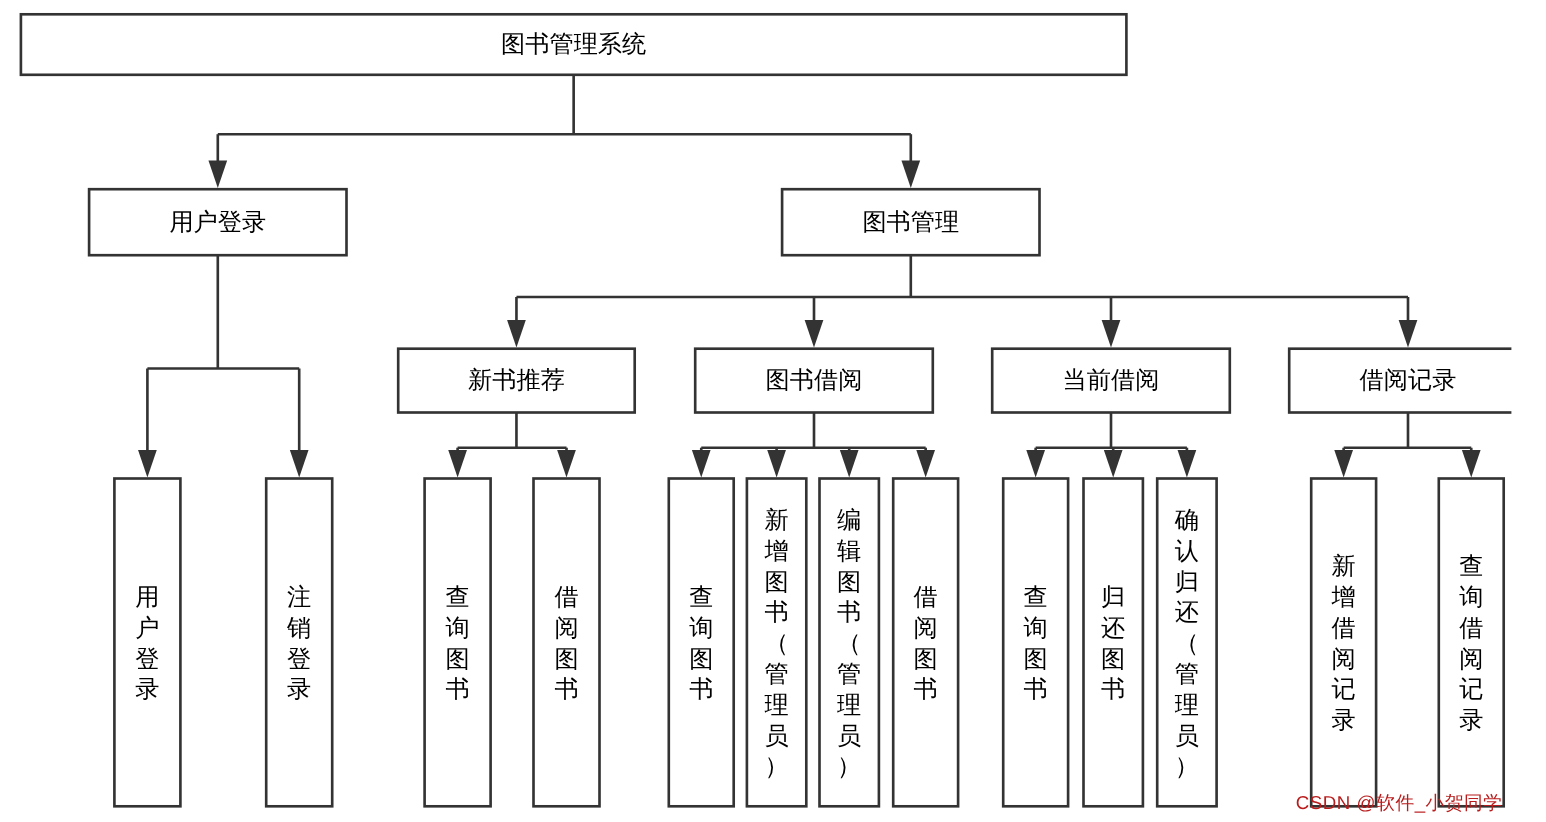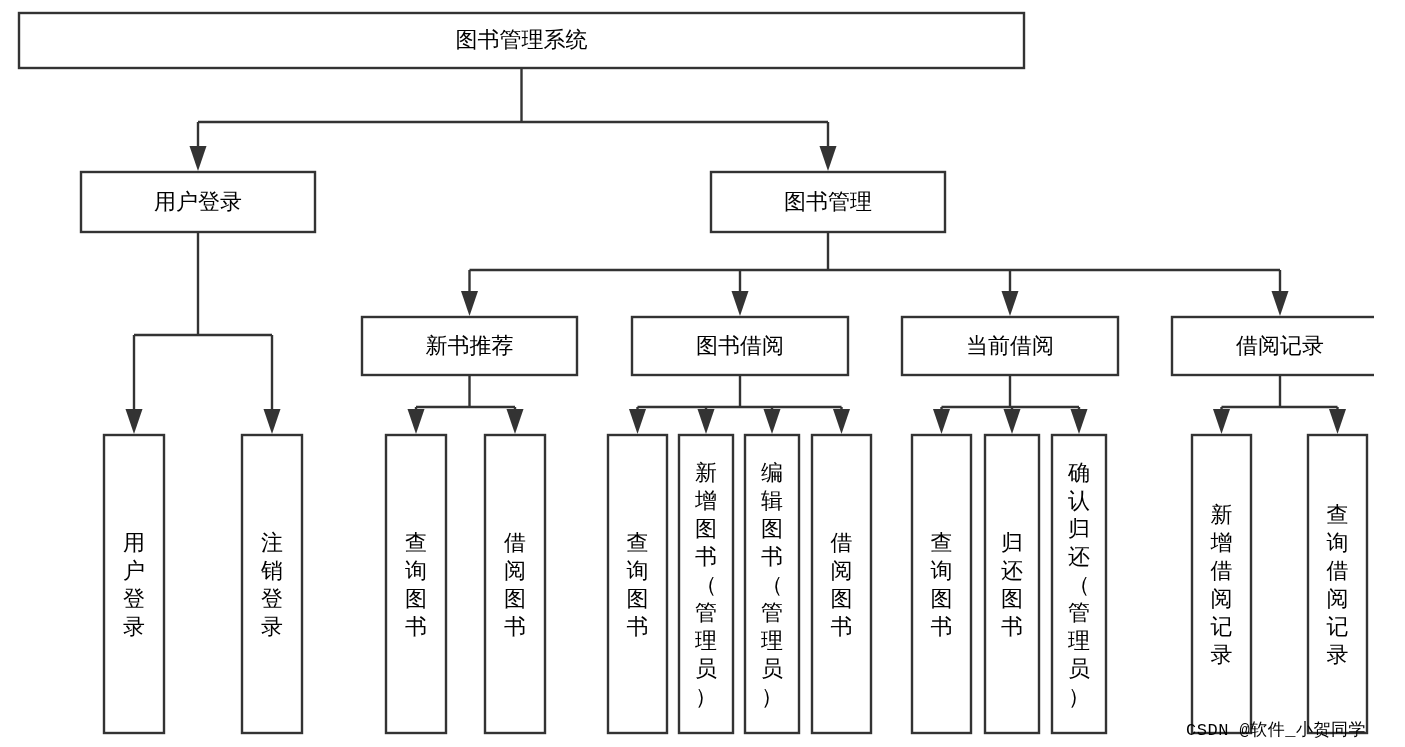--- a/index.html
+++ b/index.html
@@ -47,23 +47,23 @@
     stroke-linecap: butt;
   }
   .arrow-head {
     fill: #333333;
     stroke: none;
   }
   .watermark-text {
     position: absolute;
     right: 8px;
     bottom: 6px;
-    font-family: Liberation Mono, monospace;
+    font-family: Liberation Sans, sans-serif;
     font-size: 17px;
-    color: #000000;
+    color: #b91c1c;
     white-space: nowrap;
     user-select: none;
     letter-spacing: 0.5px;
   }
 </style>
 </head>
 <body>
 
 <div id="diagram-root">
   <svg id="tree-svg" viewBox="0 0 1405 747">

